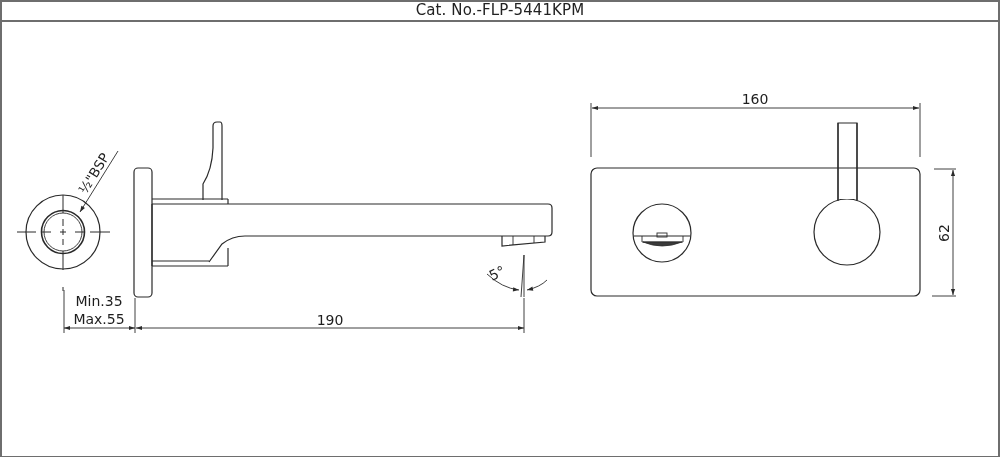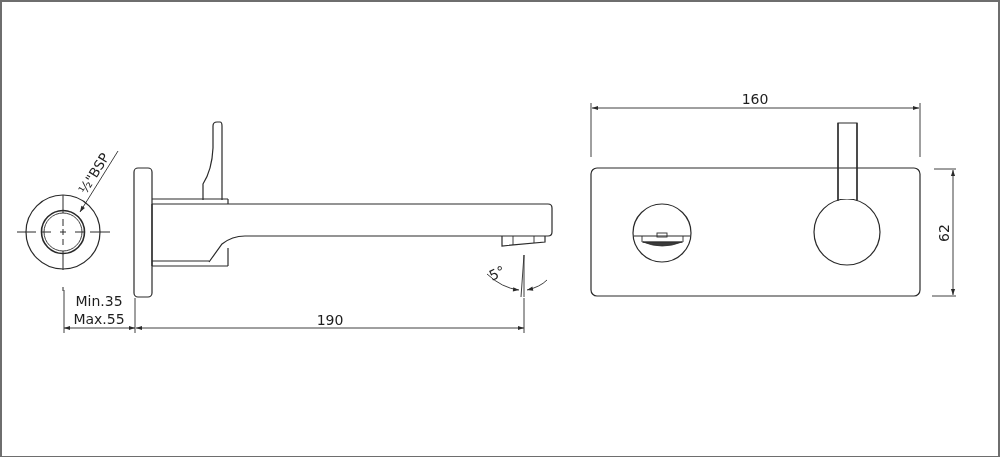--- a/index.html
+++ b/index.html
@@ -15,20 +15,23 @@
     svg .dash { stroke: #2a2a2a; stroke-width: 1; fill: none; }
     svg text { font-family: "DejaVu Sans", "Liberation Sans", sans-serif; fill: #1e1e1e; }
     .dim-text { font-size: 14px; }
     .note-text { font-size: 13.5px; }
   </style>
 </head>
 <body>
 
 <div class="sheet">
   <div class="frame"></div>
+  <div class="title-bar">
+    <span class="title-text">Cat. No.-FLP-5441KPM</span>
+  </div>
 
   <svg class="drawing" viewBox="0 0 1000 457" xmlns="http://www.w3.org/2000/svg">
     <defs>
       <marker id="arr" viewBox="0 0 10 10" refX="10" refY="5" markerWidth="9" markerHeight="6" orient="auto-start-reverse" markerUnits="userSpaceOnUse">
         <path d="M0,1.5 L10,5 L0,8.5 Z" fill="#2a2a2a"></path>
       </marker>
     </defs>
 
     <g>
       <circle class="ln" cx="63" cy="232" r="37"></circle>

